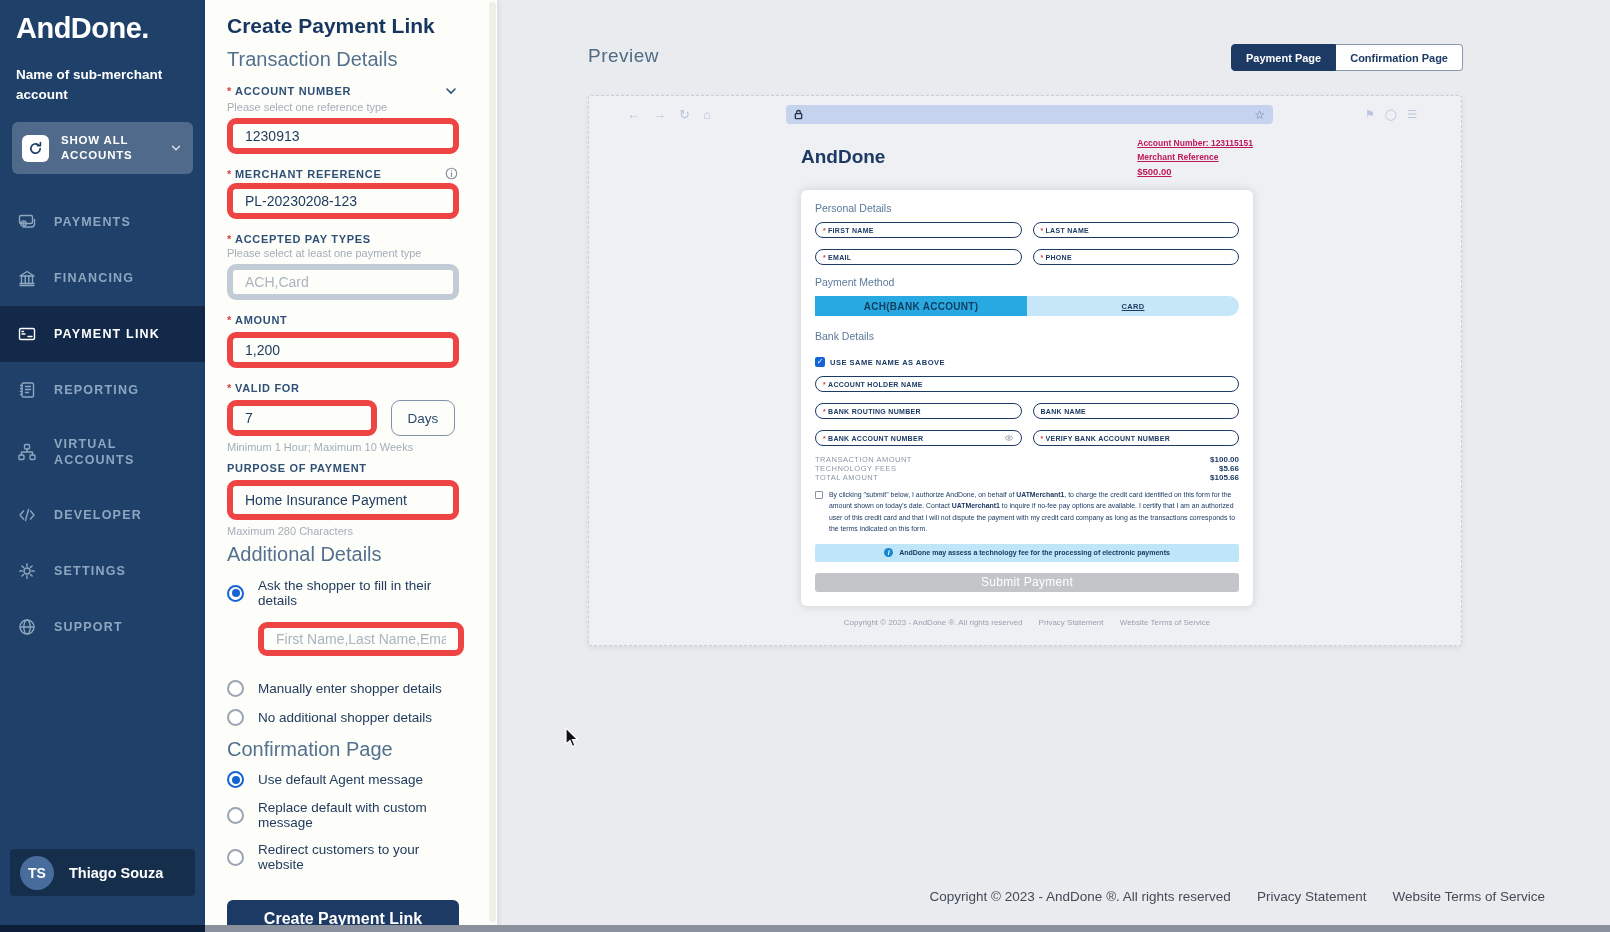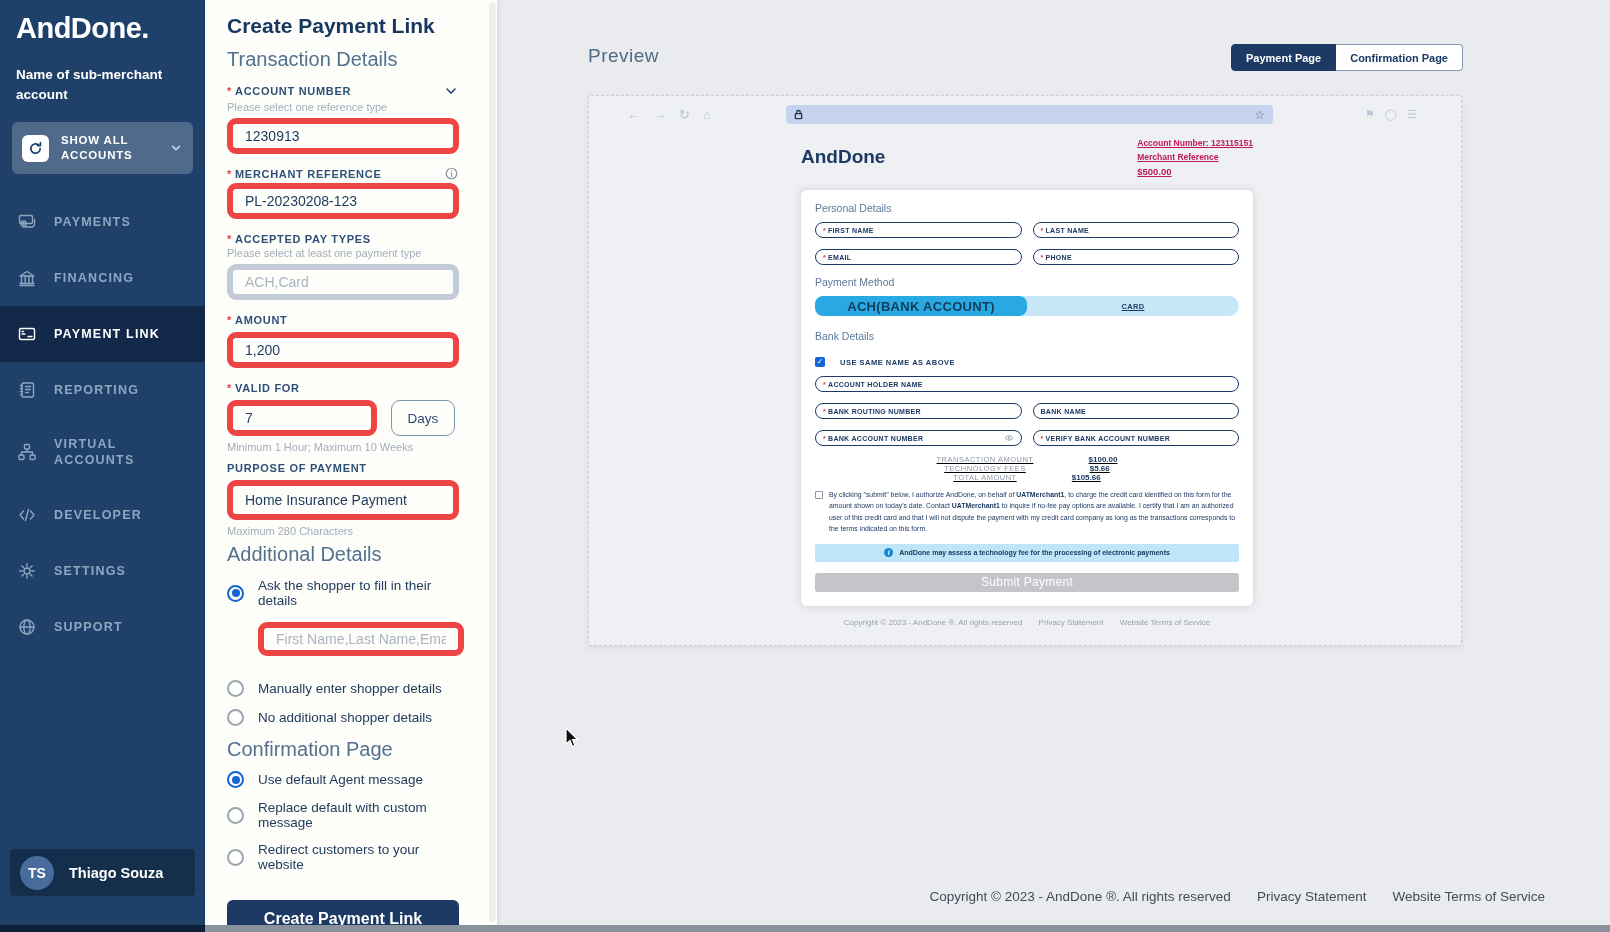--- a/index.html
+++ b/index.html
@@ -82,30 +82,30 @@
   .ph-amount { font-size:9.5px; font-weight:bold; }
   .p-purpose { margin-top:10px; font-size:8px; color:#1c3a63; }
   .pay-card { margin-top:13px; background:#fff; border-radius:6px; box-shadow:0 0 10px rgba(0,0,0,0.14); padding:12px 14px 14px; }
   .sec-h { font-size:10.5px; color:#5b7a9a; margin-bottom:8px; }
   .prow { display:flex; gap:11px; margin-bottom:11px; }
   .pfield { flex:1; height:16px; border:1px solid #1c3a63; border-radius:8px; display:flex; align-items:center;
             padding:0 7px; font-size:7px; font-weight:bold; color:#1c3a63; letter-spacing:0.3px; background:#fff; }
   .pfield .req { font-size:7px; margin-right:2px; }
   .pfield .eye { margin-left:auto; color:#8a93a3; display:flex; }
   .ptabs { display:flex; height:20px; border-radius:10px; background:#c5e7f7; margin:2px 0 14px; }
-  .tab-ach { flex:1; background:#29a9e1; border-radius:8px; display:flex; align-items:center; justify-content:center;
-             font-size:13px; font-weight:bold; color:#123c5c; letter-spacing:0.3px; cursor:pointer; }
+  .tab-ach { flex:1; background:#29a9e1; border-radius:0; display:flex; align-items:center; justify-content:center;
+             font-size:10px; font-weight:bold; color:#123c5c; letter-spacing:0.3px; cursor:pointer; }
   .tab-card { flex:1; display:flex; align-items:center; justify-content:center; font-size:7.5px; font-weight:bold;
               color:#1c3a63; text-decoration:underline; letter-spacing:0.3px; cursor:pointer; }
-  .chk-row { display:flex; align-items:center; gap:15px; margin:15px 0 9px; cursor:pointer; }
+  .chk-row { display:flex; align-items:center; gap:5px; margin:15px 0 9px; cursor:pointer; }
   .pcheck { width:10px; height:10px; background:#1565d8; border-radius:2px; color:#fff; font-size:8px; line-height:10px; text-align:center; }
   .pcheck::after { content:"✓"; }
   .chk-label { font-size:7.5px; font-weight:bold; color:#1c3a63; letter-spacing:0.5px; }
   .summary { margin:9px 0 7px; }
-  .sumrow { display:flex; justify-content:center; align-items:baseline; margin:0 0;text-decoration:underline; }
+  .sumrow { display:flex; justify-content:space-between; align-items:baseline; margin:0 0; }
   .sumlab { font-size:7.5px; color:#8d97a6; letter-spacing:0.5px; margin-right:36px; }
   .sumval { font-size:8px; font-weight:bold; color:#1c3a63; min-width:48px; text-align:right; }
   .disclaimer { display:flex; gap:6px; font-size:6.9px; color:#1c3a63; line-height:1.65; margin:4px 0 9px; }
   .dchk { width:8px; height:8px; border:1px solid #8a93a3; border-radius:1px; background:#fff; margin-top:2px; flex:none; cursor:pointer; }
   .disc-text b { font-weight:bold; }
   .fee-strip { height:18px; background:#bfe6f8; border-radius:2px; display:flex; align-items:center; justify-content:center;
                gap:6px; margin-bottom:11px; }
   .i-icon { width:9px; height:9px; border-radius:50%; background:#1787d0; color:#fff; font-size:7px; line-height:9px;
             text-align:center; font-weight:bold; font-style:italic; }
   .fee-text { font-size:7px; font-weight:bold; color:#1c3a63; }

